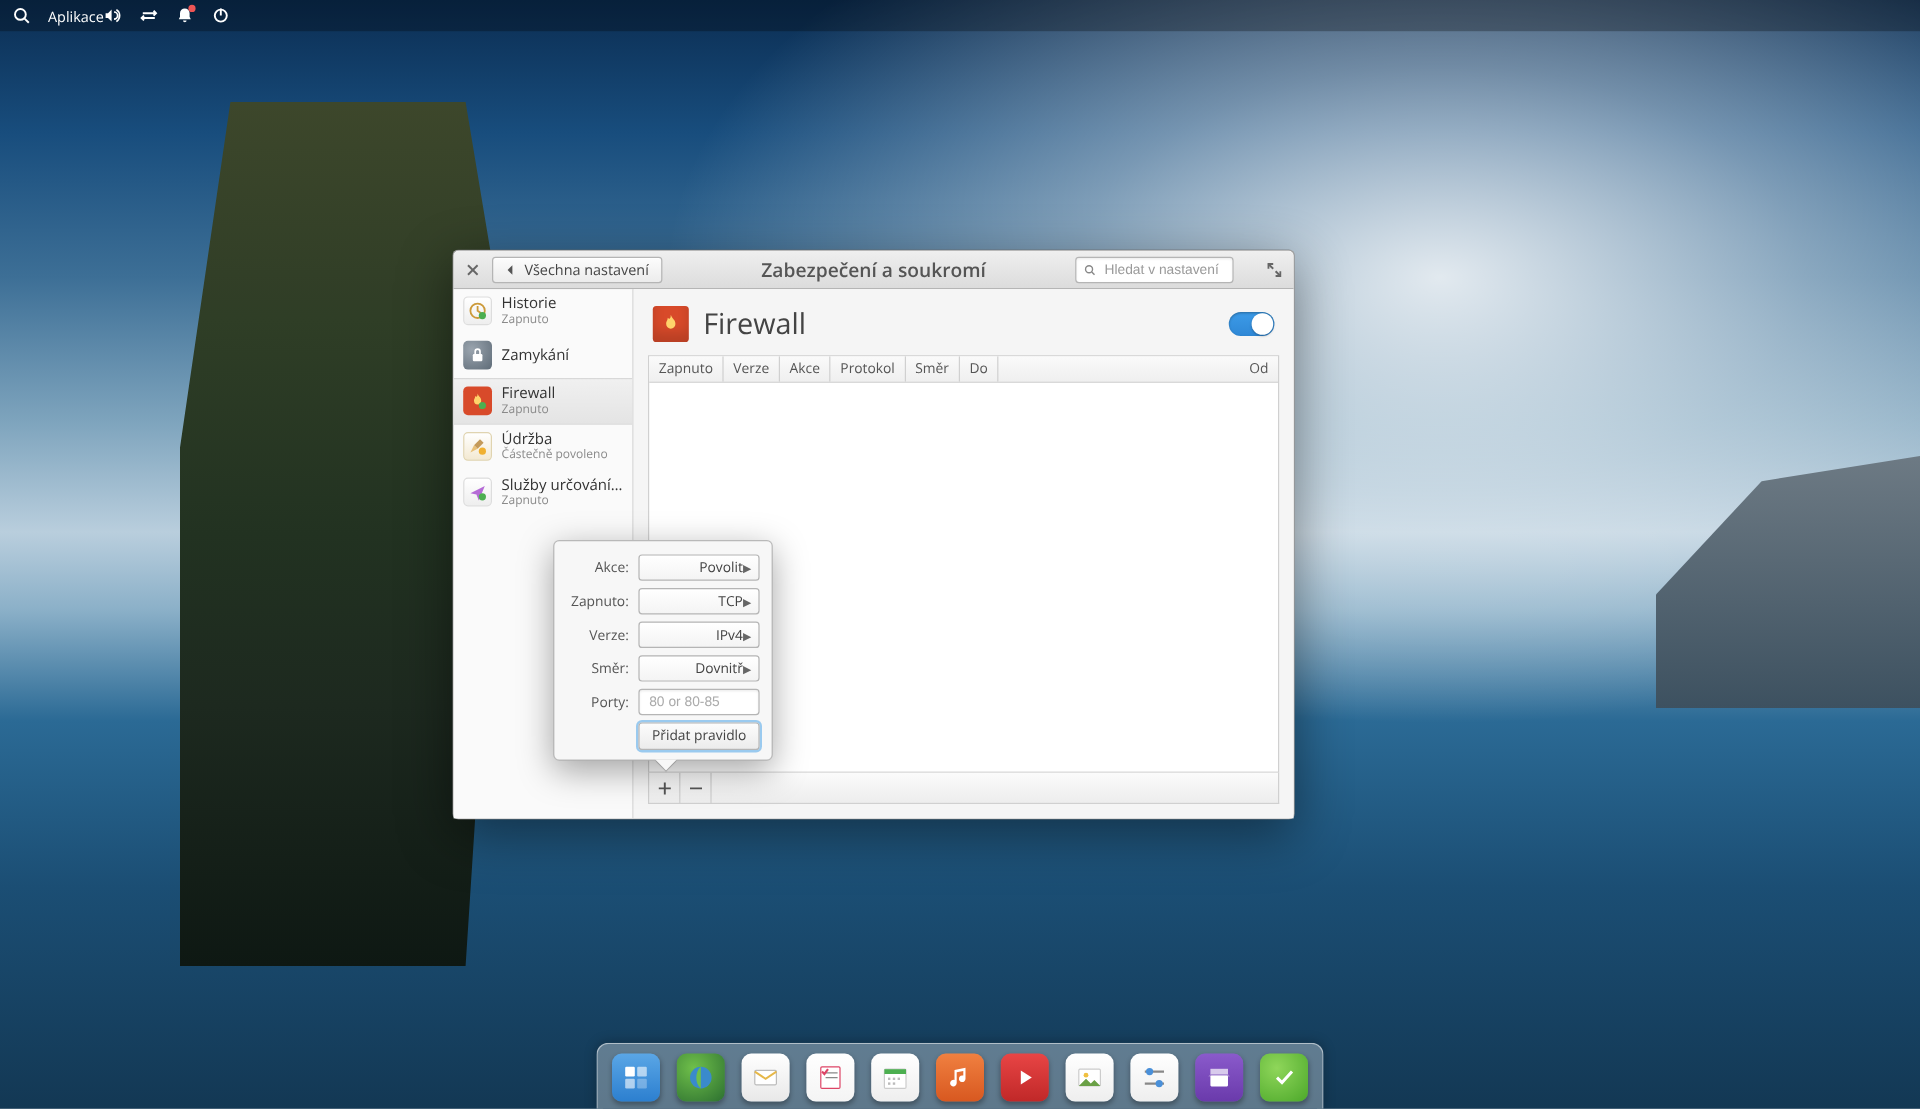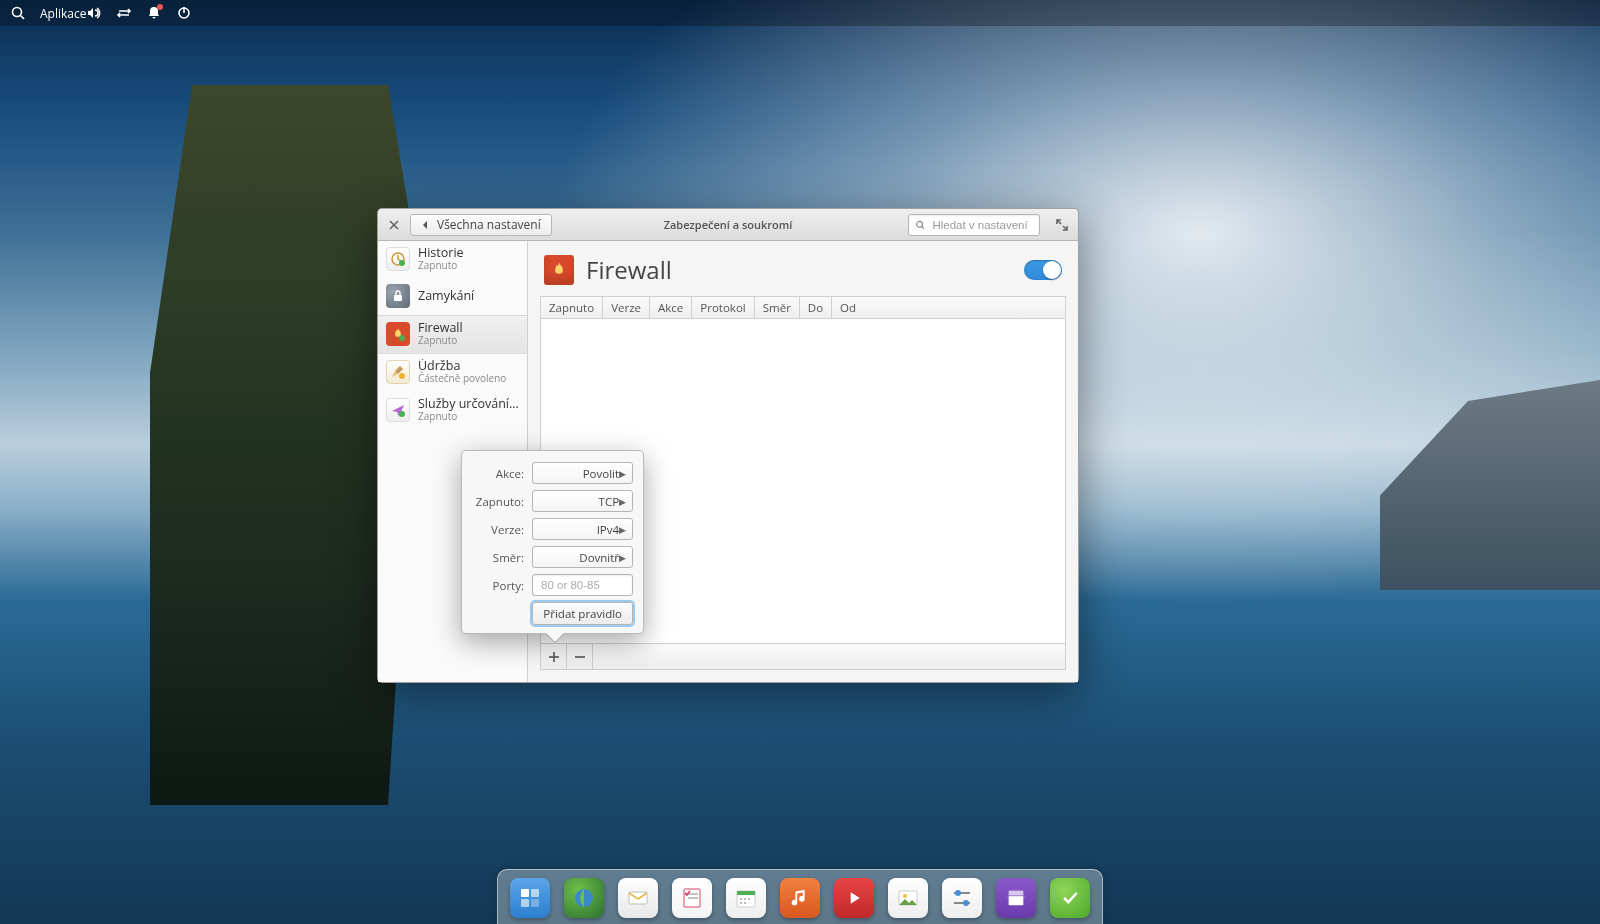--- a/index.html
+++ b/index.html
@@ -73,22 +73,22 @@
   .tb-btn{
     width:20px;height:20px;display:flex;align-items:center;justify-content:center;
     color:#555;border-radius:3px;
   }
   .back-btn{
     background:linear-gradient(to bottom,#fcfcfc,#ececec);
     border:1px solid var(--panel-border-dark);border-radius:3px;
     padding:0 10px;height:22px;display:flex;align-items:center;gap:6px;font-size:12px;color:#444;
     box-shadow:0 1px 0 #fff inset;
   }
-  .tb-title{position:absolute;left:0;right:0;text-align:center;font-weight:600;color:#555;font-size:11px;pointer-events:none;}
-  .tb-right{margin-left:auto;display:flex;align-items:center;gap:12px;}
+  .tb-title{position:absolute;left:0;right:0;text-align:center;font-weight:600;color:#555;font-size:16px;pointer-events:none;}
+  .tb-right{margin-left:auto;display:flex;align-items:center;gap:24px;}
   .search{
     width:132px;height:22px;border:1px solid var(--panel-border-dark);border-radius:3px;
     background:#fff;display:flex;align-items:center;padding:0 6px;gap:5px;
     box-shadow:0 1px 2px rgba(0,0,0,0.08) inset;
   }
   .search input{border:none;outline:none;background:none;width:100%;font-size:11.5px;color:#666;}
   .search input::placeholder{color:#9a9a9a;}
 
   .body{flex:1;display:flex;min-height:0;}
   .sidebar{
@@ -116,21 +116,21 @@
   .switch{
     margin-left:auto;width:38px;height:20px;border-radius:20px;position:relative;
     background:linear-gradient(to bottom,#3c9be8,#2f88d6);
     box-shadow:inset 0 1px 2px rgba(0,0,0,0.3);
   }
   .switch .nub{position:absolute;right:1px;top:1px;width:18px;height:18px;border-radius:50%;background:#fff;box-shadow:0 1px 2px rgba(0,0,0,0.3);}
 
   .table-wrap{margin:0 12px;border:1px solid var(--panel-border);background:#fff;flex:1;display:flex;flex-direction:column;min-height:0;}
   .thead{display:flex;background:linear-gradient(to bottom,#fafafa,#efefef);border-bottom:1px solid var(--panel-border);height:22px;}
   .th{padding:3px 8px;font-size:11.5px;color:#555;border-right:1px solid var(--panel-border);white-space:nowrap;}
-  .th:last-child{border-right:none;flex:1;}
+  .th:last-child{border-right:none;flex:1;text-align:right;}
   .tbody{flex:1;}
 
   .table-actions{
     margin:0 12px;height:26px;border:1px solid var(--panel-border);border-top:none;
     background:linear-gradient(to bottom,#fbfbfb,#ededed);
     display:flex;align-items:center;
   }
   .ta-btn{width:26px;height:26px;display:flex;align-items:center;justify-content:center;border-right:1px solid var(--panel-border);color:#555;font-size:14px;}
   .content-pad{height:12px;}
 

